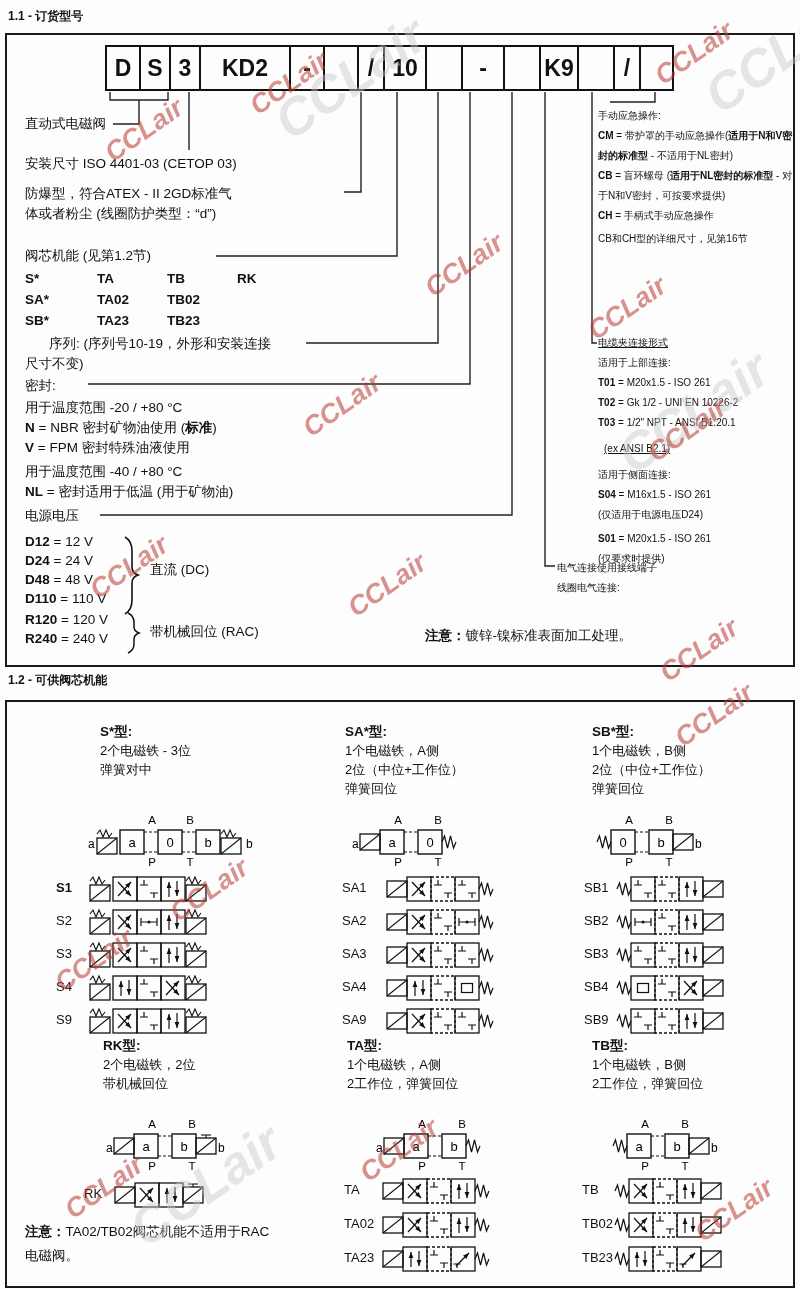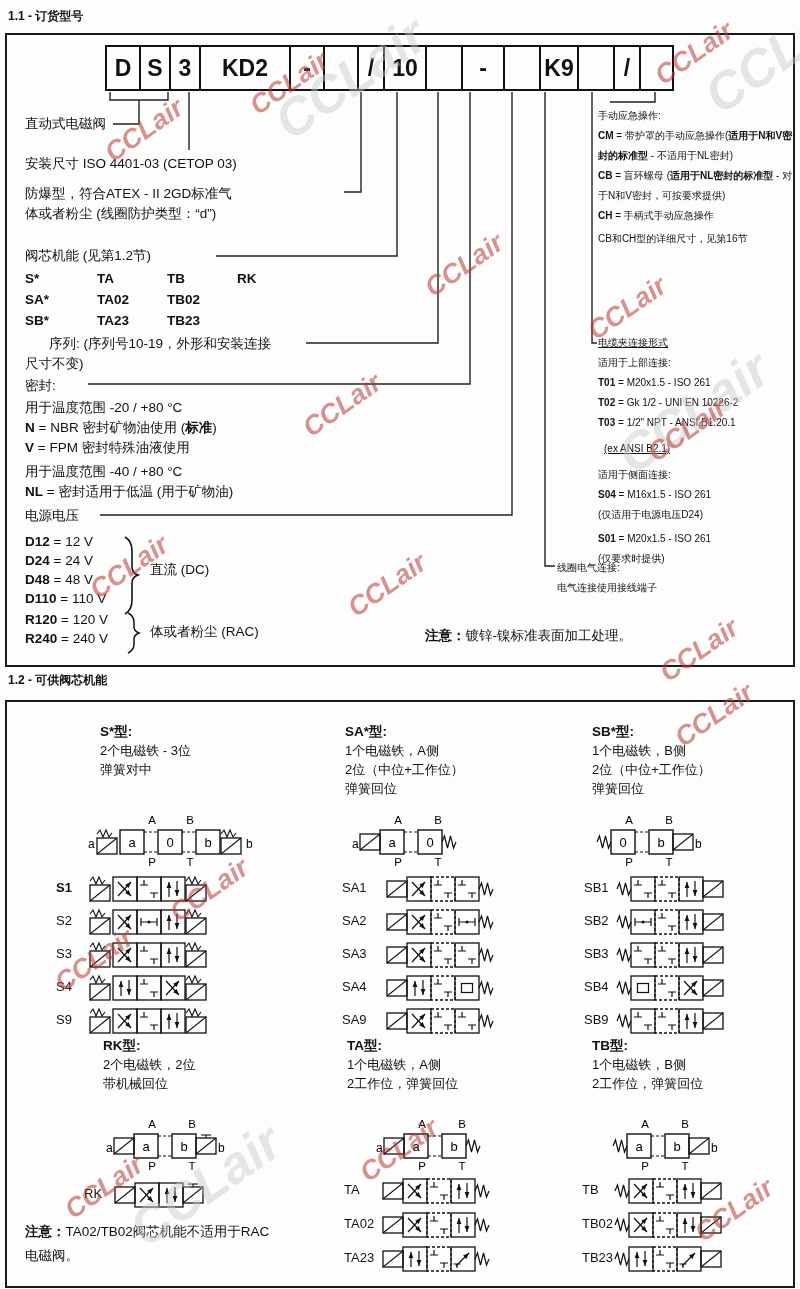--- a/index.html
+++ b/index.html
@@ -114,21 +114,21 @@
     <path d="M3,1 Q10,5 10,15 L10,31 Q10,37 16,39 Q10,41 10,47 L10,64 Q10,74 3,78" fill="none" stroke="#111" stroke-width="1.6"></path>
   </svg>
   <div class="abs t txt" style="left:150px;top:560px;">直流 (DC)</div>
   <div class="abs txt" style="left:25px;top:610px;" id="rac-list">
       <div class="t" style="line-height: 19px;"><span class="b">R120</span><span> = 120 V</span></div>
       <div class="t" style="line-height: 19px;"><span class="b">R240</span><span> = 240 V</span></div>
     </div>
   <svg class="abs txt" style="left:126px;top:612px;" width="16" height="42">
     <path d="M2,1 Q8,4 8,10 L8,15 Q8,19 13,21 Q8,23 8,27 L8,32 Q8,38 2,41" fill="none" stroke="#111" stroke-width="1.5"></path>
   </svg>
-  <div class="abs t txt" style="left:150px;top:622px;">体或者粉尘 (RAC)</div>
+  <div class="abs t txt" style="left:150px;top:622px;">带机械回位 (RAC)</div>
 
   <div class="abs tw txt" style="left:598px;top:106px;width:196px;">
     <p style="margin:0;">手动应急操作:</p>
     <p style="margin:0;"><span class="b">CM</span><span> = 带护罩的手动应急操作(</span><span class="b">适用于N和V密封的标准型</span><span> - 不适用于NL密封)</span></p>
     <p style="margin:0;"><span class="b">CB</span><span> = 盲环螺母 (</span><span class="b">适用于NL密封的标准型</span><span> - 对于N和V密封，可按要求提供)</span></p>
     <p style="margin:0;"><span class="b">CH</span><span> = 手柄式手动应急操作</span></p>
     <p style="margin:3px 0 0 0;">CB和CH型的详细尺寸，见第16节</p>
   </div>
 
   <div class="abs tw txt" style="left:598px;top:333px;width:198px;">
@@ -139,22 +139,22 @@
     <p style="margin:0;"><span class="b">T03</span><span> = 1/2" NPT - ANSI B1.20.1</span></p>
     <p style="margin:6px;text-decoration:underline;">(ex ANSI  B2.1)</p>
     <p style="margin:0;">适用于侧面连接:</p>
     <p style="margin:0;"><span class="b">S04</span><span> = M16x1.5 - ISO 261</span></p>
     <p style="margin:0;">(仅适用于电源电压D24)</p>
     <p style="margin:4px 0 0 0;"><span class="b">S01</span><span> = M20x1.5 - ISO 261</span></p>
     <p style="margin:0;">(仅要求时提供)</p>
   </div>
 
   <div class="abs tw txt" style="left:557px;top:558px;width:220px;">
+    <p style="margin:0;">电气连接使用接线端子</p>
     <p style="margin:0;">线圈电气连接:</p>
-    <p style="margin:0;">电气连接使用接线端子</p>
   </div>
 
   <div class="abs t txt" style="left:425px;top:626px;">
     <span class="b">注意：</span><span>镀锌-镍标准表面加工处理。</span>
   </div>
 
   <div id="groups">
       <div class="txt" style="position: absolute; left: 100px; top: 722px;">
         <div class="grp-title">S*型:</div>
         <div class="grp-desc">2个电磁铁 - 3位</div>

